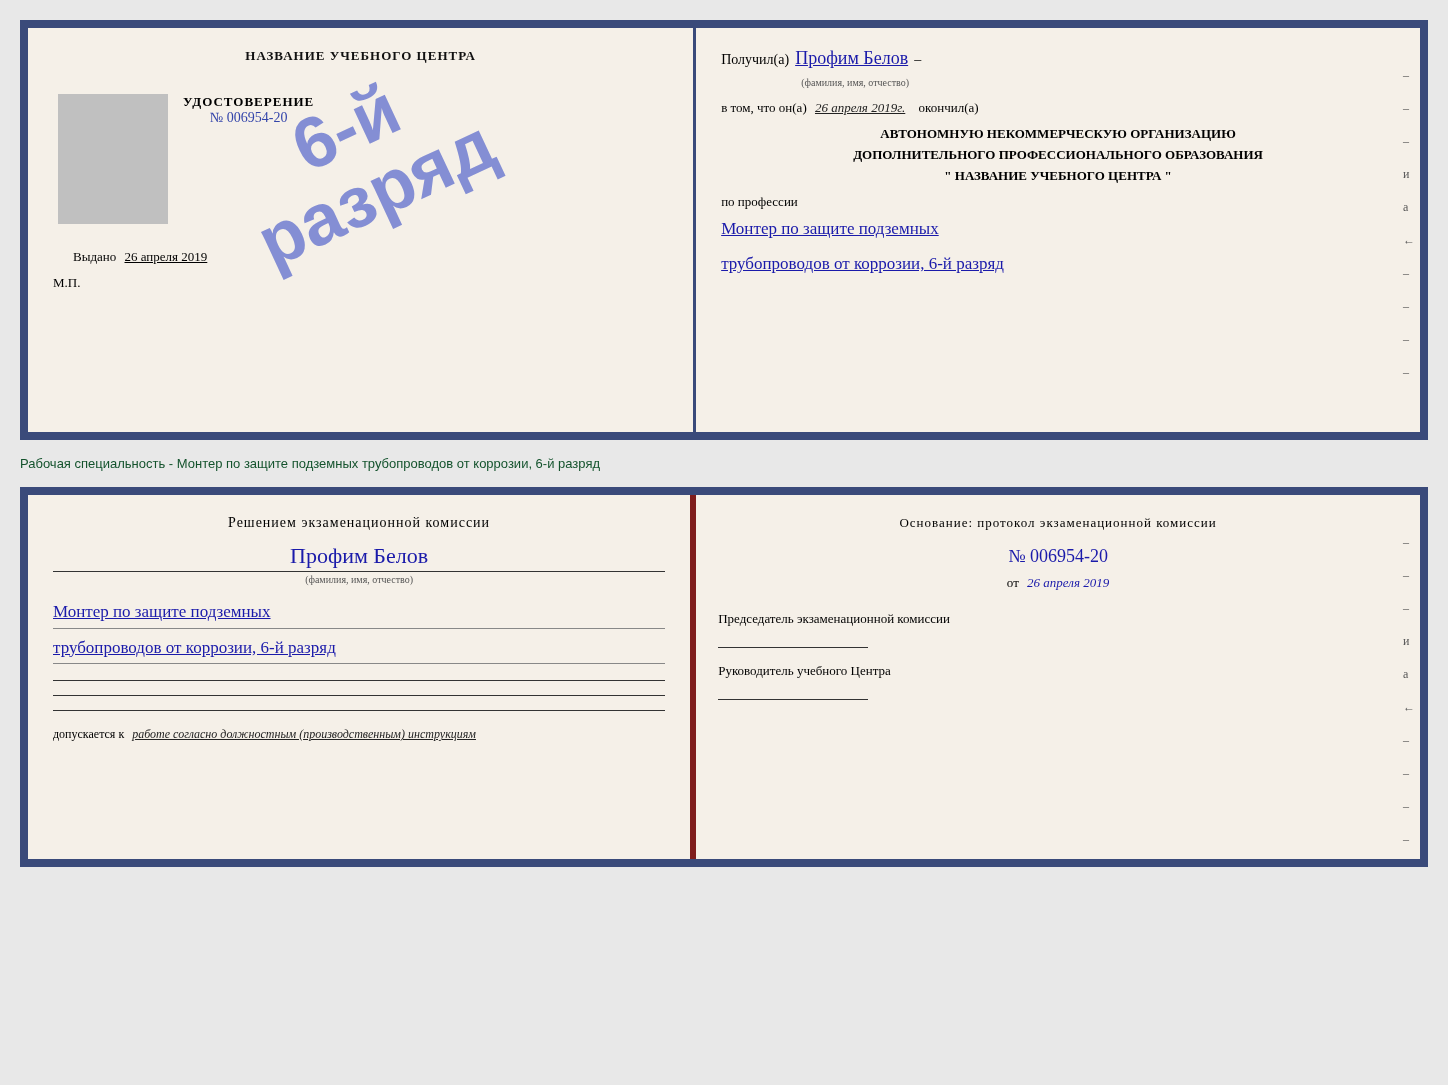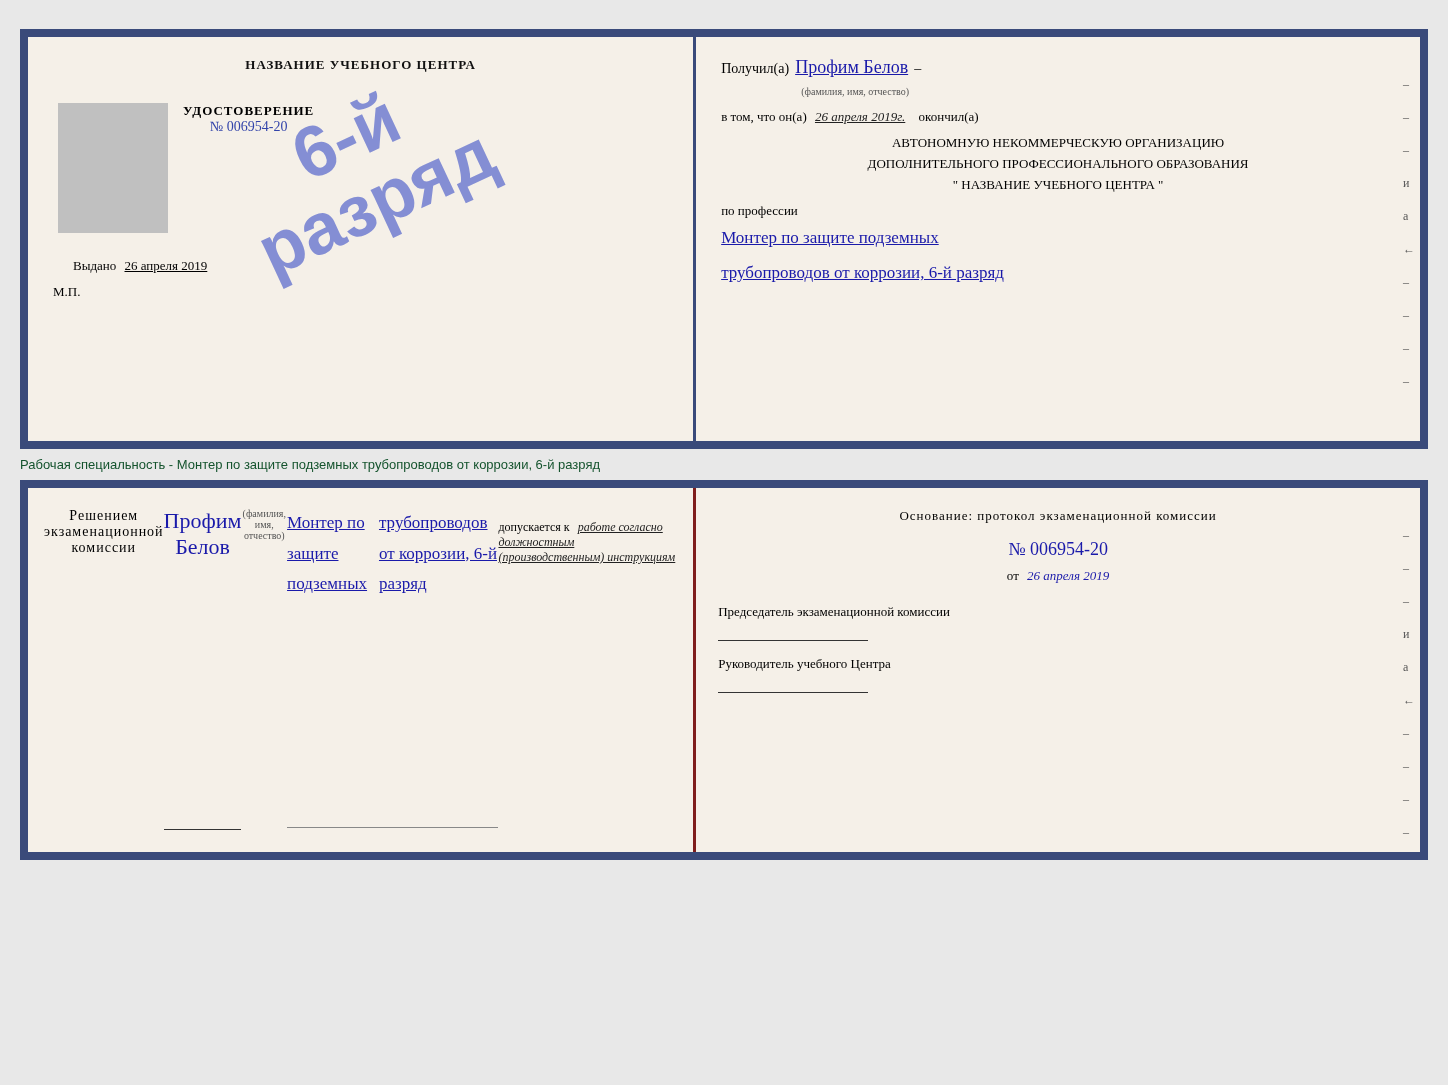--- a/index.html
+++ b/index.html
@@ -7,22 +7,21 @@
       background: #e8e8e8;
       font-family: 'Times New Roman', Times, serif;
       width: 1448px;
       min-height: 1085px;
       padding: 20px;
     }
 
     .page-wrapper {
       display: flex;
       flex-direction: column;
-      gap: 4px;
-      margin-top: 9px;
+      gap: 12px;
     }
 
     
     .document-top {
       display: flex;
       border: 8px solid #3a4a7a;
       background: #f5f0e8;
       position: relative;
       min-height: 420px;
     }
@@ -135,21 +134,21 @@
     }
 
     .completed-date {
       font-style: italic;
       text-decoration: underline;
       color: #222;
     }
 
     .org-block {
       font-size: 13px;
-      font-weight: normal;
+      font-weight: bold;
       text-transform: uppercase;
       text-align: center;
       line-height: 1.6;
       margin: 8px 0;
     }
 
     .profession-line {
       font-size: 13px;
       margin: 8px 0;
     }
@@ -186,24 +185,24 @@
     
     .document-bottom {
       display: flex;
       border: 8px solid #3a4a7a;
       background: #f5f0e8;
       min-height: 380px;
     }
 
     .doc-bottom-left {
       width: 48%;
-      border-right: 3px solid #7f1d1d;
-      padding: 20px 16px;
-      display: flex;
-      flex-direction: row;
+      border-right: 6px solid #7f1d1d;
+      padding: 20px 25px;
+      display: flex;
+      flex-direction: column;
     }
 
     .doc-bottom-right {
       width: 52%;
       padding: 20px 22px;
       position: relative;
     }
 
     .decision-title {
       font-size: 14px;

